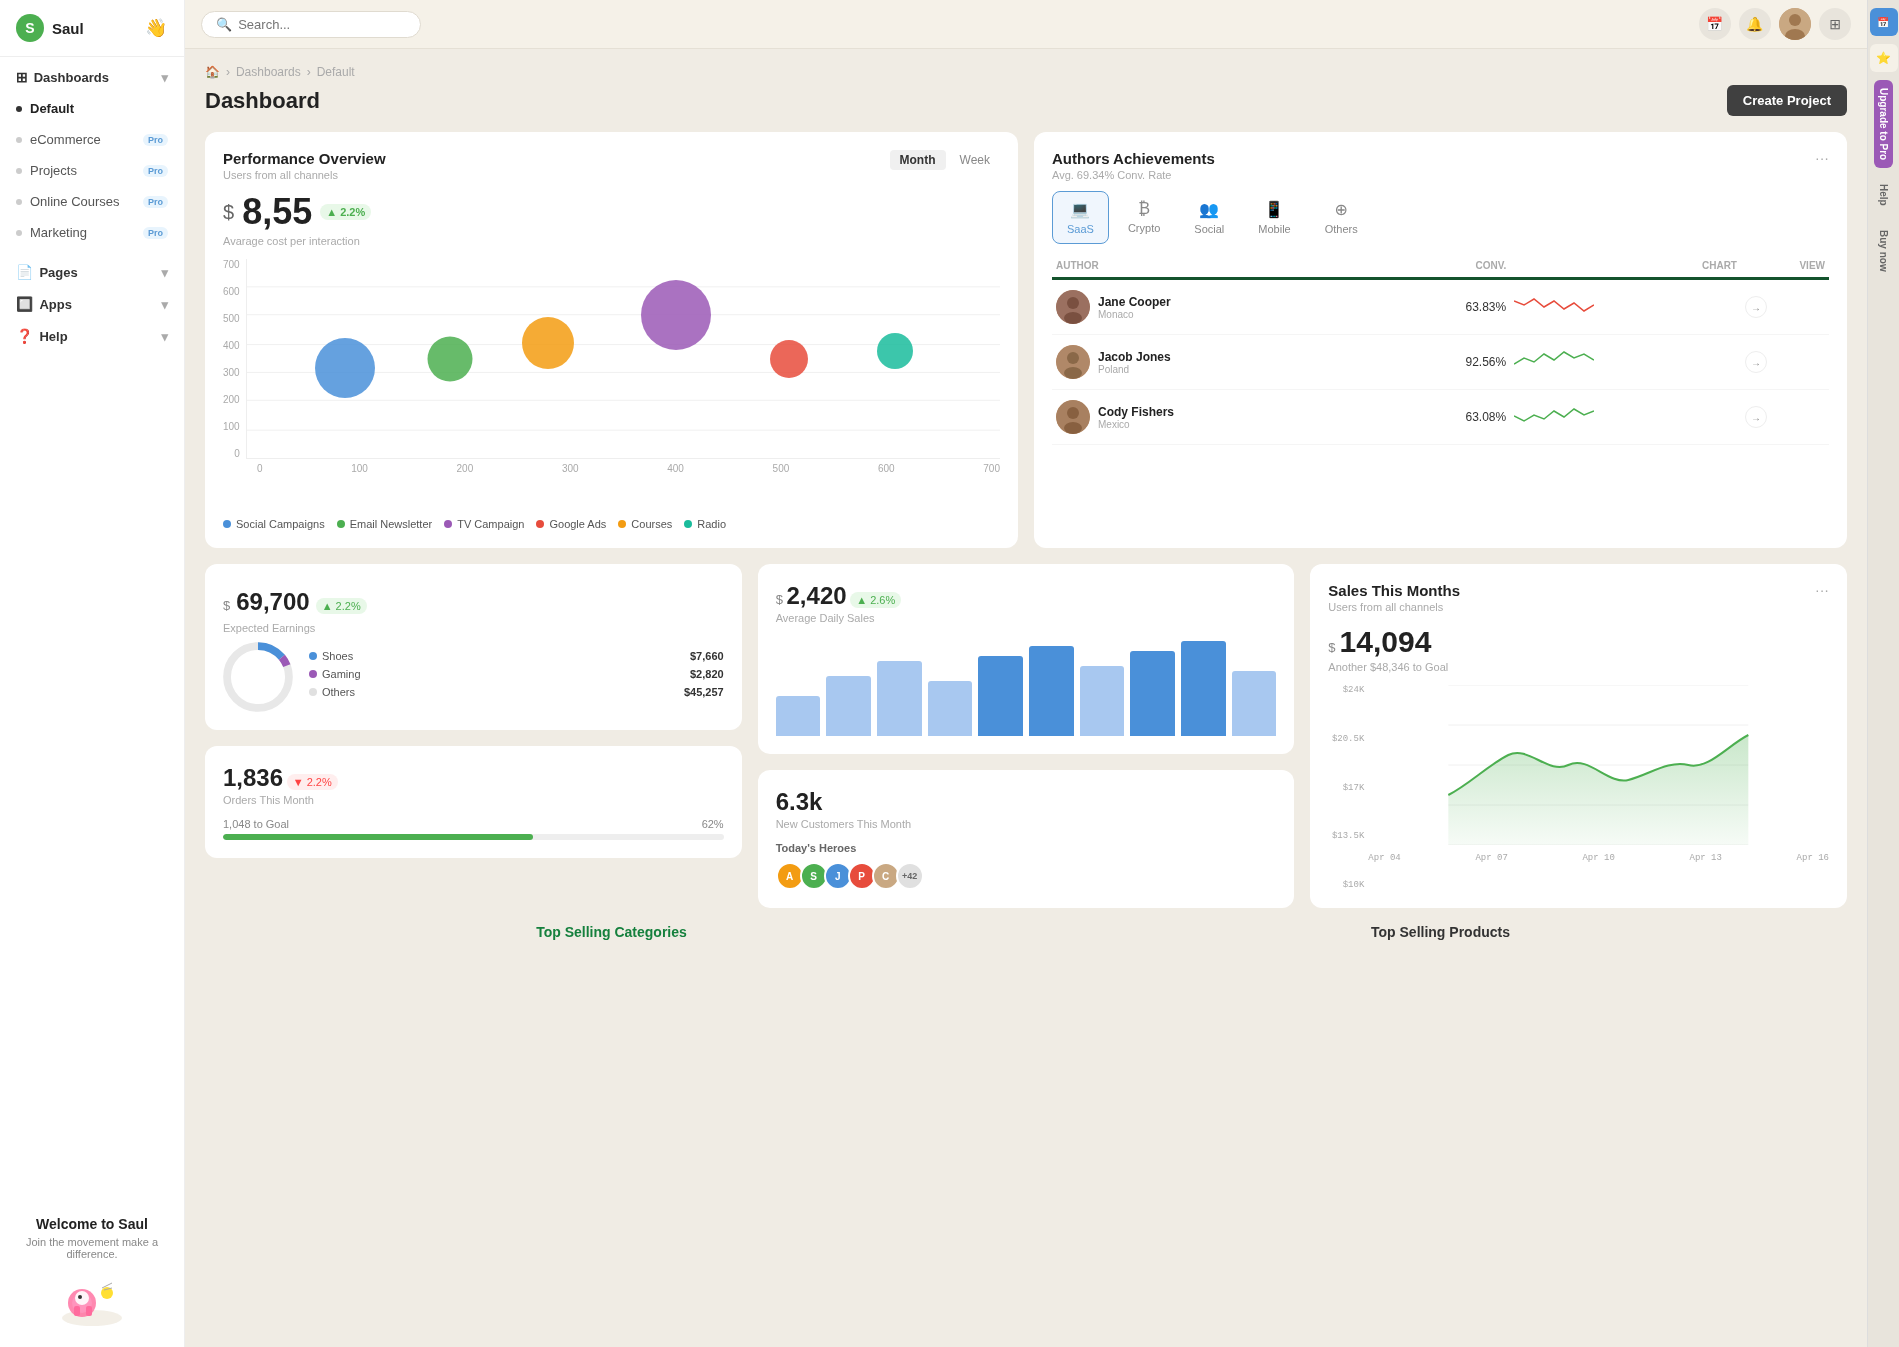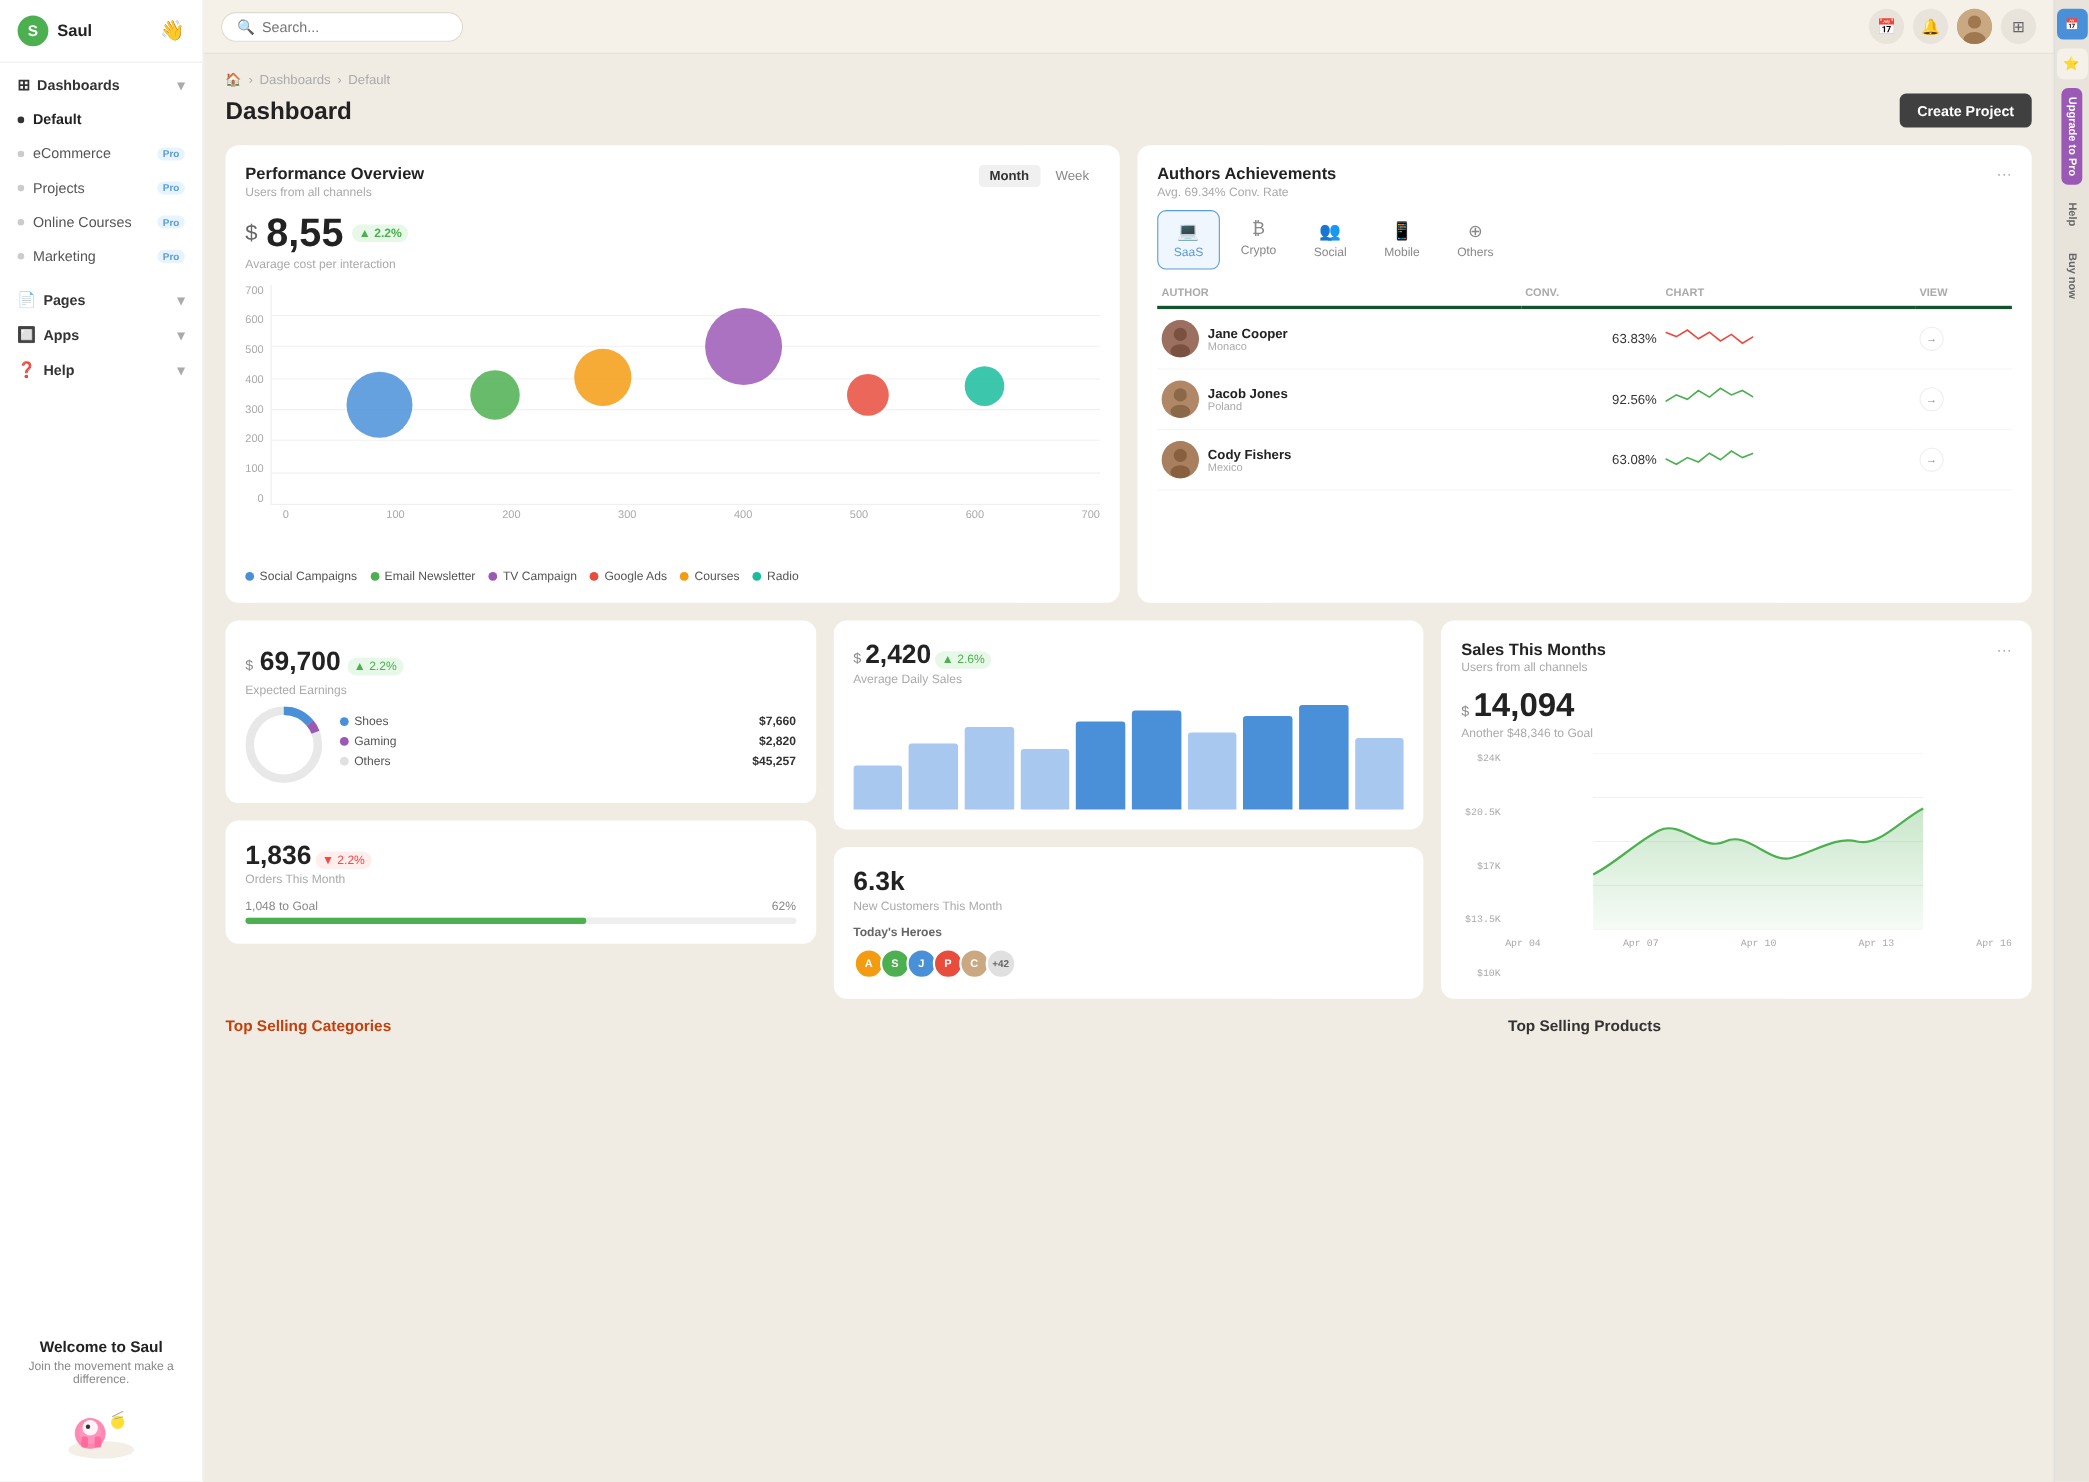--- a/index.html
+++ b/index.html
@@ -69,21 +69,21 @@
     .legend-dot { width: 8px; height: 8px; border-radius: 50%; }
 
     
     .authors-card { grid-column: 2; }
     .author-tabs { display: flex; gap: 4px; margin: 10px 0; }
     .author-tab { display: flex; flex-direction: column; align-items: center; gap: 4px; padding: 8px 14px; border-radius: 8px; cursor: pointer; color: #888; font-size: 11px; border: 1px solid transparent; }
     .author-tab.active { border-color: #5b9bd5; background: #f0f6fd; color: #5b9bd5; }
     .author-tab .tab-icon { font-size: 16px; }
     .authors-table { width: 100%; border-collapse: collapse; }
     .authors-table th { font-size: 10px; color: #aaa; text-align: left; padding: 6px 4px; border-bottom: 3px solid #14532d; text-transform: uppercase; }
-    .authors-table th.right { text-align: left; }
+    .authors-table th.right { text-align: right; }
     .authors-table td { padding: 10px 4px; vertical-align: middle; border-bottom: 1px solid #f5f5f5; }
     .author-info { display: flex; align-items: center; gap: 8px; }
     .author-avatar { width: 34px; height: 34px; border-radius: 50%; background: #ddd; overflow: hidden; display: flex; align-items: center; justify-content: center; font-weight: bold; font-size: 12px; }
     .author-name { font-weight: 600; font-size: 12px; color: #222; }
     .author-country { font-size: 10px; color: #aaa; }
     .conv-rate { font-size: 12px; color: #333; text-align: right; }
     .arrow-btn { width: 22px; height: 22px; border: 1px solid #eee; border-radius: 50%; display: flex; align-items: center; justify-content: center; font-size: 10px; color: #888; cursor: pointer; }
 
     
     .earnings-card .amount-row { display: flex; align-items: baseline; gap: 6px; margin: 6px 0; }
@@ -649,21 +649,21 @@
                   <span>Apr 13</span>
                   <span>Apr 16</span>
                 </div>
               </div>
             </div>
           </div>
         </div>
       </div>
 
       <div style="display:grid;grid-template-columns:1fr 1fr;gap:16px;">
-        <div style="font-size:14px;font-weight:700;color:#c2410c;text-align:left;">Top Selling Categories</div>
+        <div style="font-size:14px;font-weight:700;color:#15803d;text-align:center;">Top Selling Categories</div>
         <div style="font-size:14px;font-weight:700;color:#333;text-align:center;">Top Selling Products</div>
       </div>
     </div>
   </div>
 
   <div class="right-panel">
     <div class="rp-icon" style="background:#4a90d9;color:white;font-size:10px;">📅</div>
     <div class="rp-icon" style="background:#f5f1e8;">⭐</div>
     <div class="rp-tab" style="background:#9b59b6;color:white;border-radius:6px;">Upgrade to Pro</div>
     <div class="rp-tab" style="color:#666;">Help</div>

